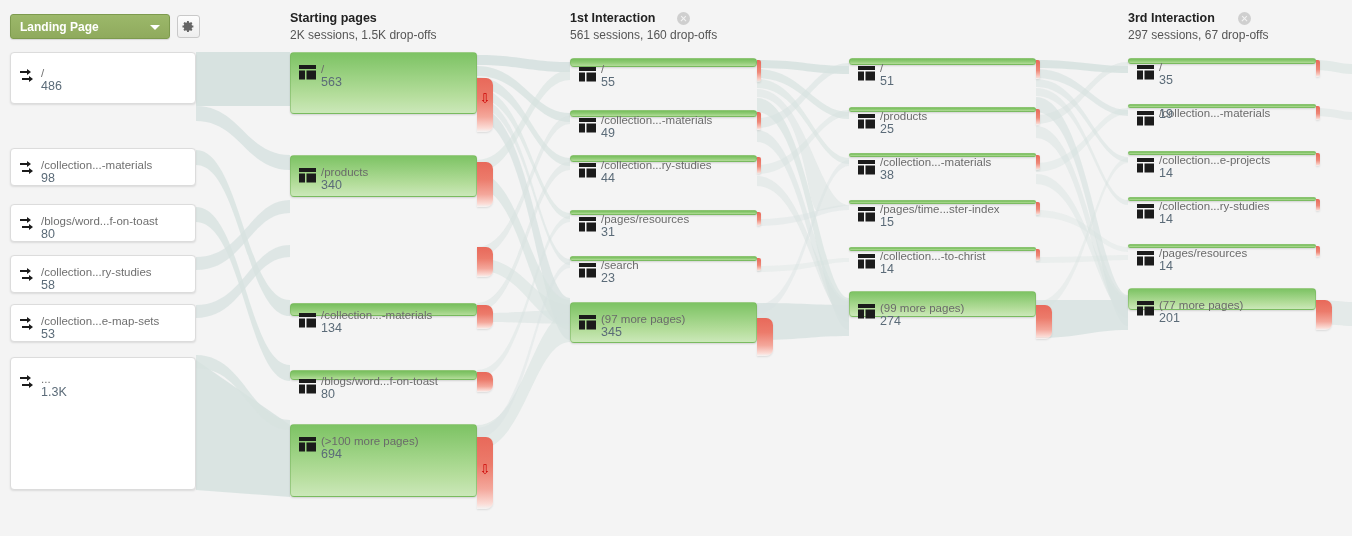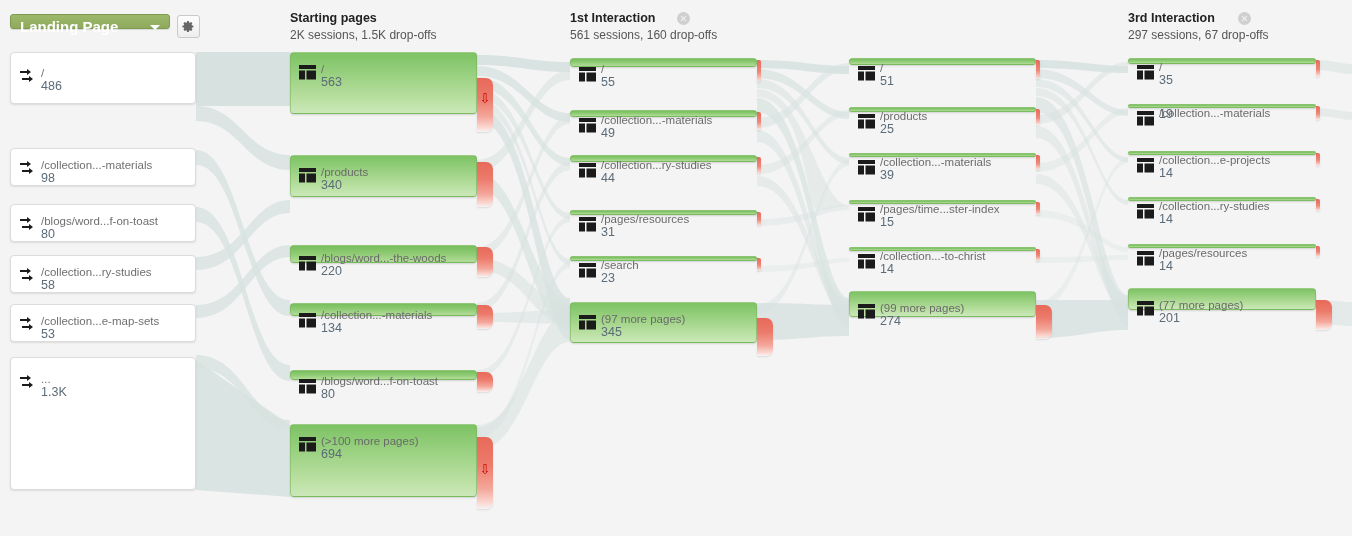--- a/index.html
+++ b/index.html
@@ -14,27 +14,27 @@
     position: relative;
     width: 1352px;
     height: 536px;
     background: #f4f4f4;
     overflow: hidden;
   }
   
   #dim-select {
     position: absolute;
     left: 10px; top: 14px;
-    width: 160px; height: 15px;
+    width: 160px; height: 25px;
     box-sizing: border-box;
     background: linear-gradient(to bottom, #9cb86a 0%, #8faa5d 100%);
     border: 1px solid #7d9a4e;
     border-radius: 3px;
     color: #ffffff;
-    font-size: 15px;
+    font-size: 12px;
     font-weight: bold;
     line-height: 24px;
     padding-left: 9px;
     cursor: pointer;
     box-shadow: 0 1px 1px rgba(0,0,0,.12);
   }
   #dim-select .caret {
     position: absolute;
     right: 9px; top: 10px;
     width: 0; height: 0;
@@ -368,31 +368,20 @@
           <rect x="0" y="0" width="17" height="4" fill="#1b1b1b"></rect>
           <rect x="0" y="5.5" width="6" height="9" fill="#1b1b1b"></rect>
           <rect x="7.5" y="5.5" width="9.5" height="9" fill="#1b1b1b"></rect>
         </svg>
     </div>
     <div class="txt" style="top:9px;">/products</div>
     <div class="val" style="top:22px;">340</div>
   </div>
   <div class="dropoff" style="left:477px; top:162px; height:45px;"></div>
 
-  <div class="node green thin" style="left:290px; top:245px; width:187px; height:18px;">
-    <div class="ico" style="top:10px;">
-      <svg width="17" height="15" viewBox="0 0 17 15">
-          <rect x="0" y="0" width="17" height="4" fill="#1b1b1b"></rect>
-          <rect x="0" y="5.5" width="6" height="9" fill="#1b1b1b"></rect>
-          <rect x="7.5" y="5.5" width="9.5" height="9" fill="#1b1b1b"></rect>
-        </svg>
-    </div>
-    <div class="txt" style="top:5px;">/blogs/word...-the-woods</div>
-    <div class="val" style="top:18px;">220</div>
-  </div>
   <div class="dropoff" style="left:477px; top:247px; height:30px;"></div>
 
   <div class="node green thin" style="left:290px; top:303px; width:187px; height:13px;">
     <div class="ico" style="top:9px;">
       <svg width="17" height="15" viewBox="0 0 17 15">
           <rect x="0" y="0" width="17" height="4" fill="#1b1b1b"></rect>
           <rect x="0" y="5.5" width="6" height="9" fill="#1b1b1b"></rect>
           <rect x="7.5" y="5.5" width="9.5" height="9" fill="#1b1b1b"></rect>
         </svg>
     </div>
@@ -535,21 +524,21 @@
 
   <div class="node green thin" style="left:849px; top:153px; width:187px; height:4px;">
     <div class="ico" style="top:6px;">
       <svg width="17" height="15" viewBox="0 0 17 15">
           <rect x="0" y="0" width="17" height="4" fill="#1b1b1b"></rect>
           <rect x="0" y="5.5" width="6" height="9" fill="#1b1b1b"></rect>
           <rect x="7.5" y="5.5" width="9.5" height="9" fill="#1b1b1b"></rect>
         </svg>
     </div>
     <div class="txt" style="top:1px;">/collection...-materials</div>
-    <div class="val" style="top:14px;">39</div>
+    <div class="val" style="top:14px;">38</div>
   </div>
   <div class="dropoff thin" style="left:1036px; top:155px; height:15px;"></div>
 
   <div class="node green thin" style="left:849px; top:200px; width:187px; height:4px;">
     <div class="ico" style="top:6px;">
       <svg width="17" height="15" viewBox="0 0 17 15">
           <rect x="0" y="0" width="17" height="4" fill="#1b1b1b"></rect>
           <rect x="0" y="5.5" width="6" height="9" fill="#1b1b1b"></rect>
           <rect x="7.5" y="5.5" width="9.5" height="9" fill="#1b1b1b"></rect>
         </svg>

